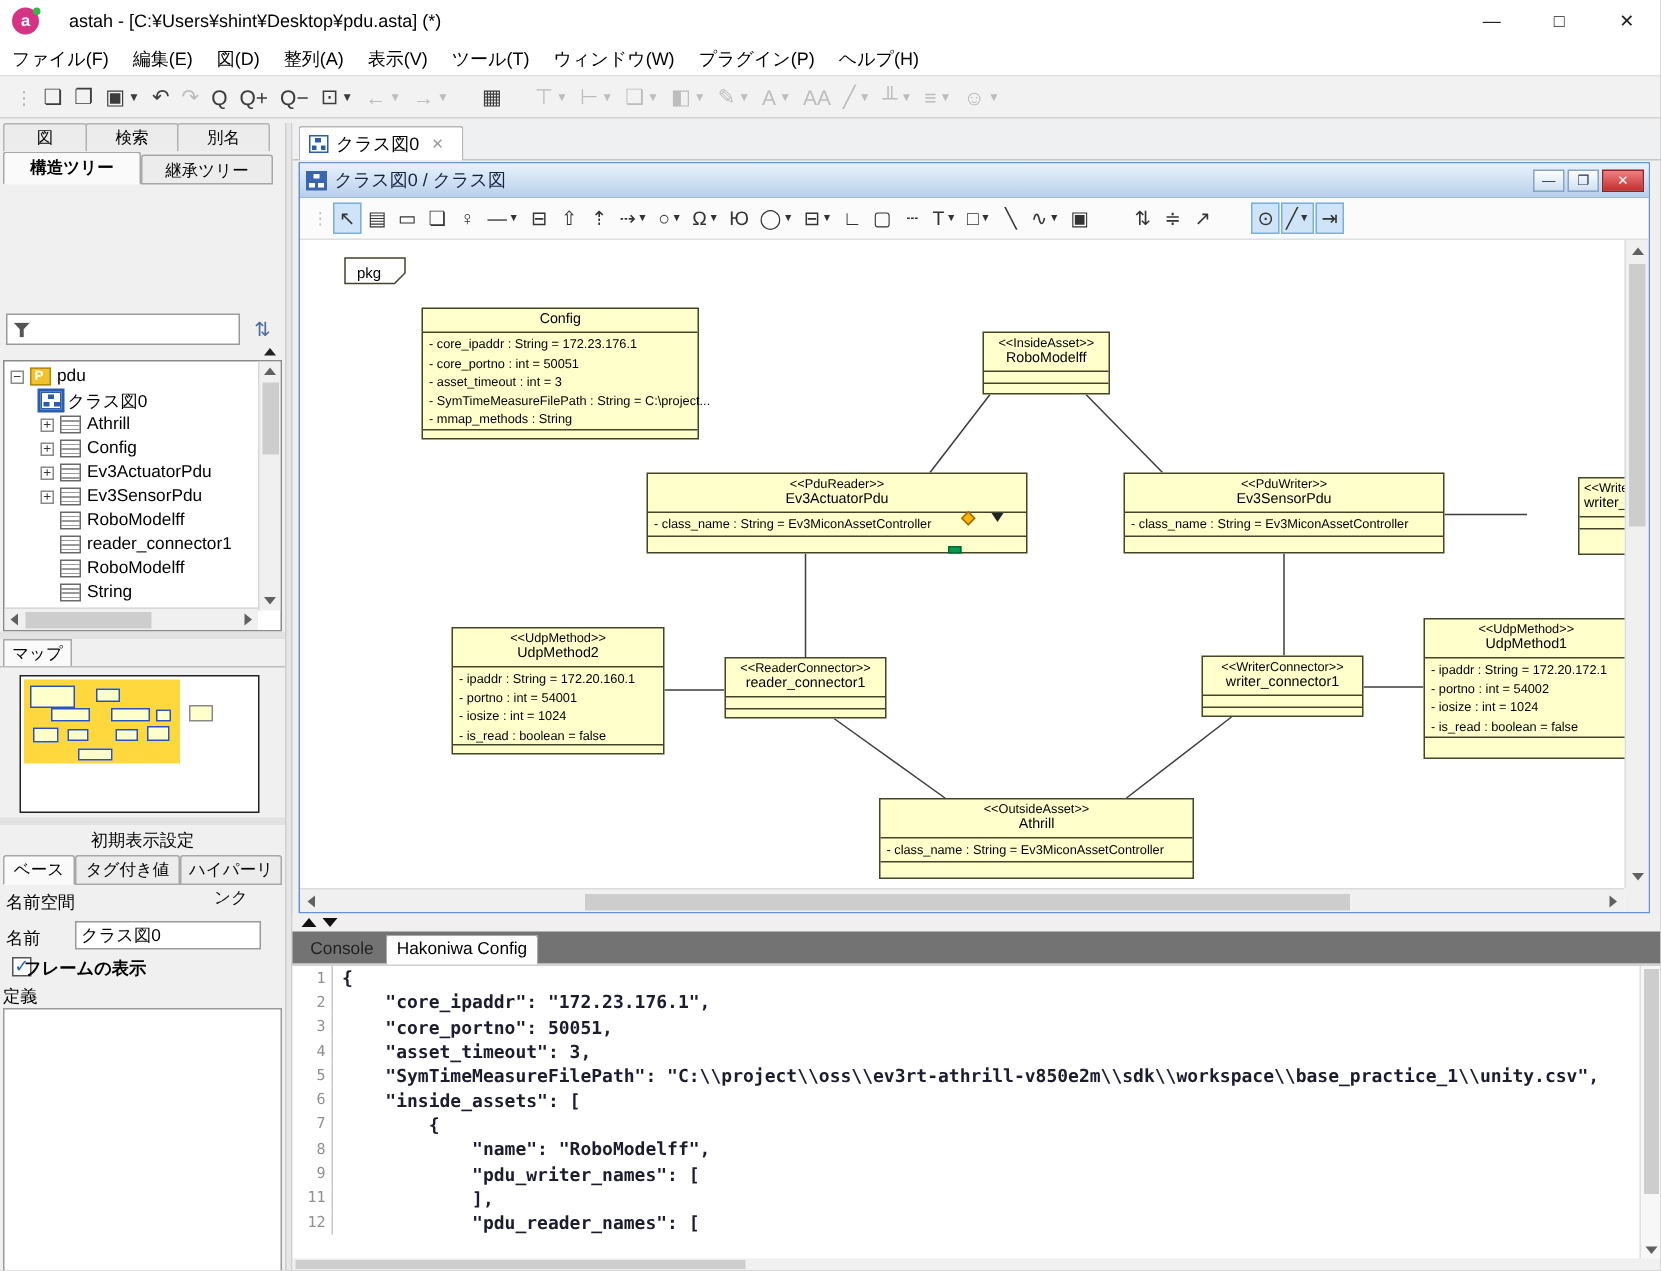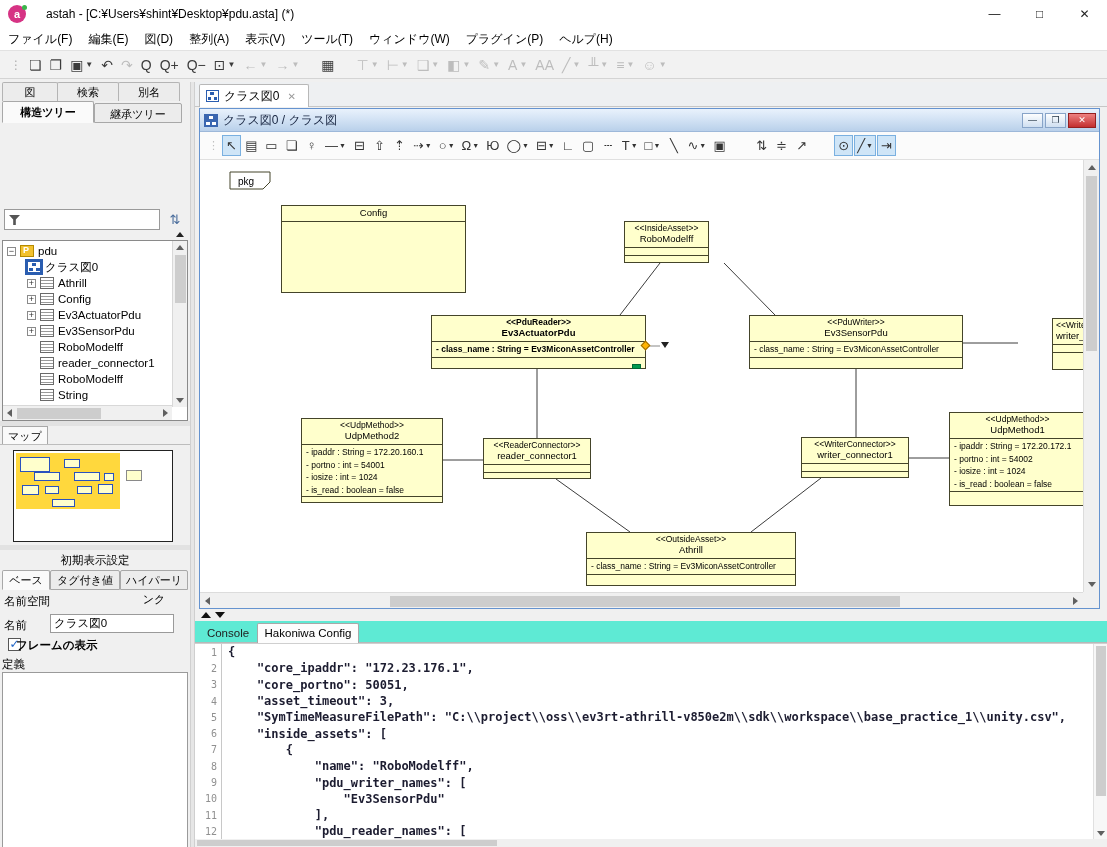--- a/index.html
+++ b/index.html
@@ -117,21 +117,21 @@
   .deco-diamond{position:absolute;width:7px;height:7px;background:#ffb400;border:1px solid #9a6a00;transform:rotate(45deg);z-index:3;box-sizing:border-box;}
   .deco-green{position:absolute;width:9px;height:5px;background:#009a50;border:1px solid #006a36;z-index:3;box-sizing:border-box;}
   .deco-tri{position:absolute;width:0;height:0;border-left:4px solid transparent;border-right:4px solid transparent;border-top:6px solid #222;z-index:3;}
   .cvsvg{position:absolute;left:0;top:0;z-index:1;}
   
   .hsplitter{position:absolute;left:195px;top:609px;width:912px;height:12px;background:#f0f0f0;display:flex;align-items:center;padding-left:6px;box-sizing:border-box;gap:4px;}
   .spltri{width:0;height:0;}
   .spltri.up{border-left:5px solid transparent;border-right:5px solid transparent;border-bottom:6px solid #111;}
   .spltri.down{border-left:5px solid transparent;border-right:5px solid transparent;border-top:6px solid #111;}
   
-  .constabs{position:absolute;left:195px;top:621px;width:912px;height:22px;background:#5eead4;border-bottom:1px solid #b8b8b8;box-sizing:border-box;}
+  .constabs{position:absolute;left:195px;top:621px;width:912px;height:22px;background:#737373;border-bottom:1px solid #b8b8b8;box-sizing:border-box;}
   .ctab{position:absolute;top:3px;height:19px;font-size:11.5px;text-align:center;line-height:18px;box-sizing:border-box;}
   .ctab.inactive{left:6px;width:54px;color:#222;}
   .ctab.active{left:62px;width:102px;background:#fdfdfd;border:1px solid #a8a8a8;border-bottom:1px solid #fdfdfd;top:2px;height:21px;border-radius:2px 2px 0 0;}
   .consbody{position:absolute;left:195px;top:643px;width:912px;height:196px;background:#fff;border-top:1px solid #cfcfcf;box-sizing:border-box;overflow:hidden;}
   .cline{display:flex;height:16.3px;align-items:center;}
   .cnum{width:22px;flex:none;text-align:right;padding-right:4px;font-size:10px;color:#909090;font-family:"DejaVu Sans Mono",monospace;}
   .csep{width:1px;align-self:stretch;background:#c8c8c8;flex:none;margin-right:6px;}
   .ctext{font-family:"DejaVu Sans Mono",monospace;font-size:12px;font-weight:600;color:#1c1c30;white-space:pre;}
   .cons-vsb{position:absolute;right:0;top:0;width:14px;height:100%;background:#f7f7f7;border-left:1px solid #e0e0e0;box-sizing:border-box;}
   .cons-hsb{position:absolute;left:195px;top:839px;width:912px;height:8px;background:#f0f0f0;}
@@ -574,33 +574,40 @@
           <line x1="621" y1="318" x2="551" y2="372"></line>
           <line x1="763" y1="183" x2="818" y2="183"></line>
         </g>
         <line x1="446" y1="186" x2="460" y2="186" stroke="#888" stroke-width="1"></line>
       </svg>
 
       <div class="ucls" style="left:81px;top:45px;width:185px;height:88px;">
         <div class="hdr">
             <div class="cname">Config</div>
           </div>
-        <div class="foot"></div>
-      </div>
-
-      <div class="ucls" style="left:424px;top:61px;width:85px;height:42px;">
+        <div class="attrs">
+            <div class="attr">- core_ipaddr : String = 172.23.176.1</div>
+            <div class="attr">- core_portno : int = 50051</div>
+            <div class="attr">- asset_timeout : int = 3</div>
+            <div class="attr">- SymTimeMeasureFilePath : String = C:\project...</div>
+            <div class="attr">- mmap_methods : String</div>
+          </div>
+        <div class="foot"></div>
+      </div>
+
+      <div class="ucls" style="left:455px;top:61px;width:85px;height:42px;">
         <div class="hdr">
             <div class="stereo">&lt;&lt;InsideAsset&gt;&gt;</div>
             <div class="cname">RoboModelff</div>
           </div>
         <div class="attrs"></div>
         <div class="foot"></div>
       </div>
 
-      <div class="ucls" style="left:231px;top:155px;width:215px;height:54px;font-weight:bold;">
+      <div class="ucls" style="left:231px;top:155px;width:254px;height:54px;">
         <div class="hdr">
             <div class="stereo">&lt;&lt;PduReader&gt;&gt;</div>
             <div class="cname">Ev3ActuatorPdu</div>
           </div>
         <div class="attrs">
             <div class="attr">- class_name : String = Ev3MiconAssetController</div>
           </div>
         <div class="foot"></div>
       </div>
 
@@ -758,25 +765,20 @@
           <span class="csep"></span>
           <span class="ctext">            "name": "RoboModelff",</span>
         </div>
 
         <div class="cline">
           <span class="cnum">9</span>
           <span class="csep"></span>
           <span class="ctext">            "pdu_writer_names": [</span>
         </div>
 
-        <div class="cline">
-          <span class="cnum">10</span>
-          <span class="csep"></span>
-          <span class="ctext">                "Ev3SensorPdu"</span>
-        </div>
 
         <div class="cline">
           <span class="cnum">11</span>
           <span class="csep"></span>
           <span class="ctext">            ],</span>
         </div>
 
         <div class="cline">
           <span class="cnum">12</span>
           <span class="csep"></span>

